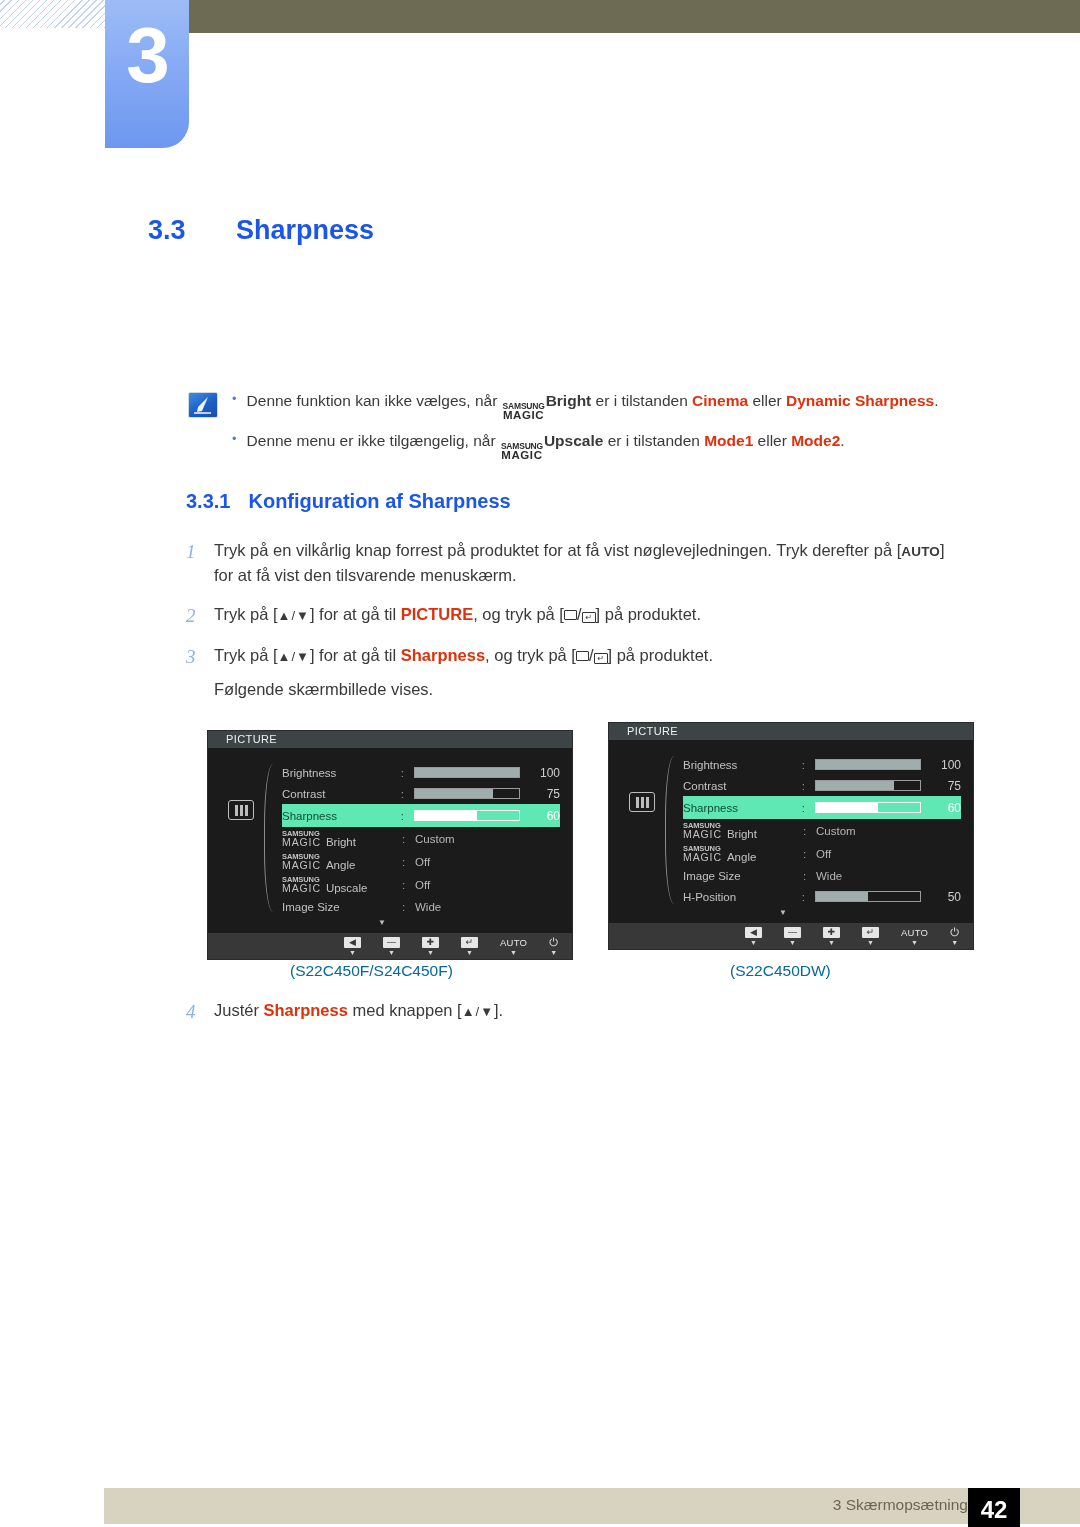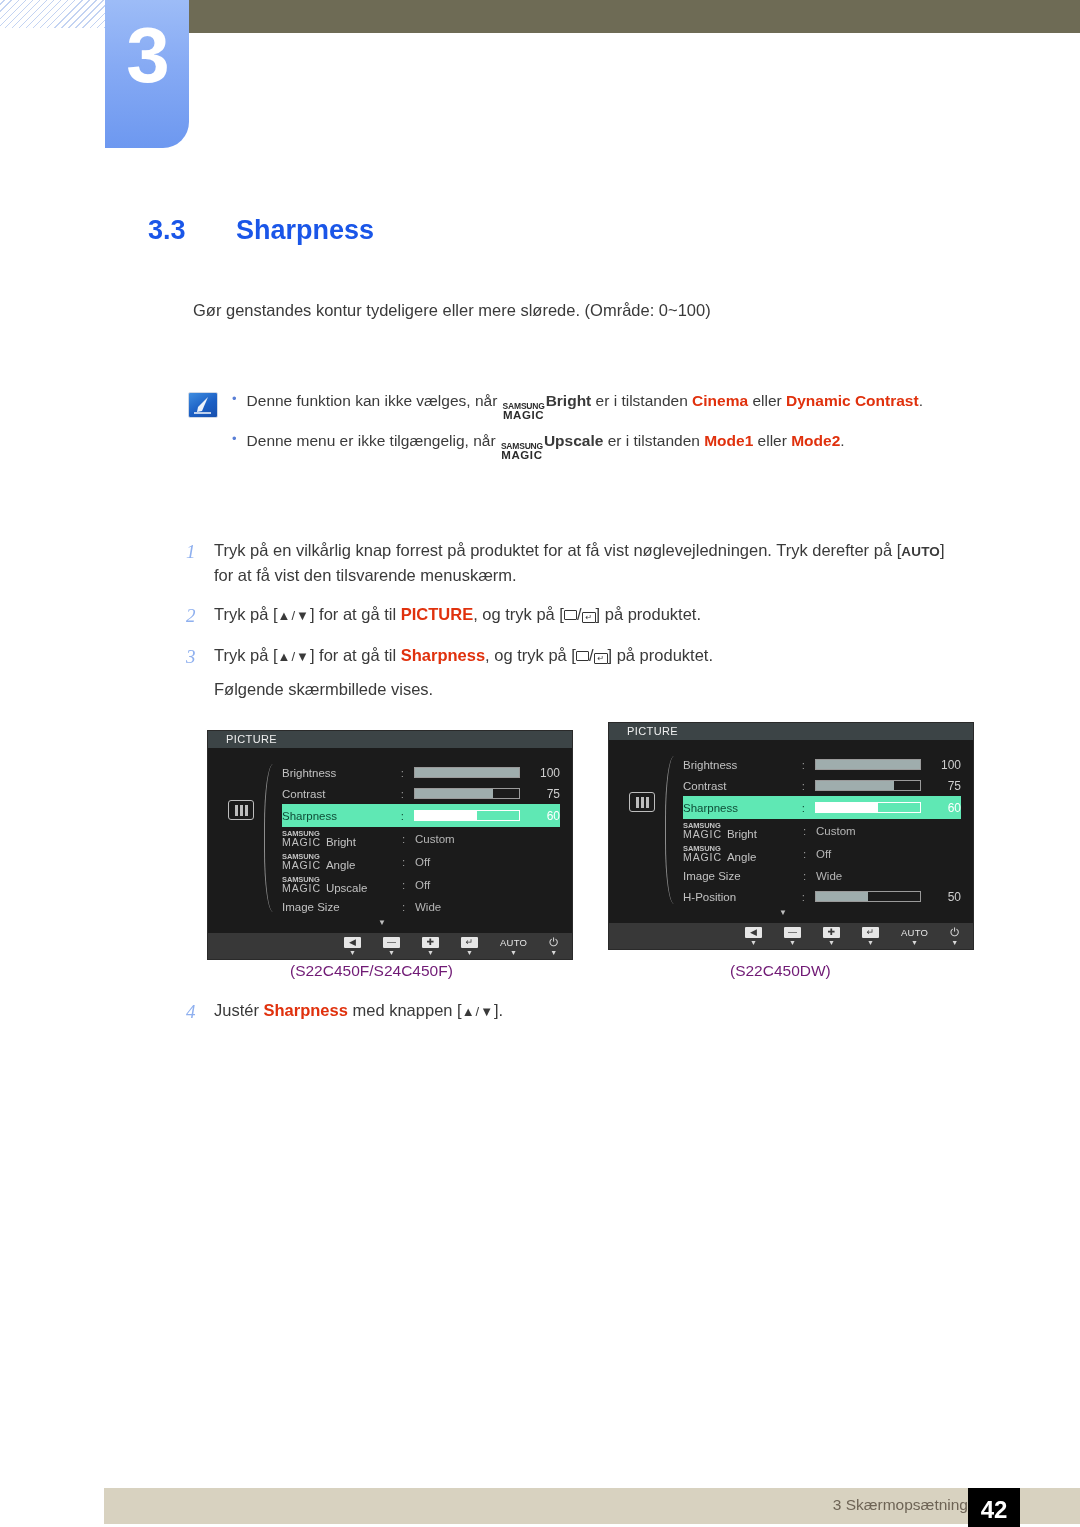--- a/index.html
+++ b/index.html
@@ -166,21 +166,21 @@
   .osd-btn { display:flex; flex-direction:column; align-items:center; gap:1px; color:#e6e6e6; }
   .osd-btn .g { font-size: 11px; line-height:11px; }
   .osd-btn .car { font-size: 7px; line-height:7px; color:#d8d8d8; }
   .osd-btn .box {
     width:17px; height:11px; background:#e6e6e6; color:#383838;
     display:flex; align-items:center; justify-content:center;
     font-size:9px; line-height:11px; border-radius:1px;
   }
   .osd-btn .lbl { font-size:9.5px; letter-spacing:0.3px; }
 
-  .cap { position:absolute; font-size: 15.5px; color:#701a75; }
+  .cap { position:absolute; font-size: 15.5px; color:#0369a1; }
   #cap-left  { left: 290px; top: 962px; }
   #cap-right { left: 730px; top: 962px; }
 
   .step4 { position: absolute; left: 186px; top: 998px; display:flex; gap:14px; }
 
   
   .ftr-bar {
     position: absolute; left: 104px; top: 1488px; width: 976px; height: 36px;
     background: #d8d2c0;
   }
@@ -203,45 +203,48 @@
   <div class="hdr-olive"></div>
   <div class="hdr-tab">
     <span class="hdr-tab-num">3</span>
   </div>
 
   <div class="sec-head">
     <span class="sec-num">3.3</span>
     <span class="sec-title">Sharpness</span>
   </div>
 
-  <div class="body-text" id="intro1">Gør genstandes kontur tydeligere eller mere slørede. (Område: 0~100)</div>
 
   <div class="note-icon">
     <svg width="28" height="24" viewBox="0 0 28 24" aria-hidden="true">
       <path d="M19 4 L9 14 L8 19 L13 18 Z" fill="#ffffff" opacity="0.92"></path>
       <path d="M5 20 L22 20" stroke="#ffffff" stroke-width="1.6" opacity="0.9"></path>
     </svg>
   </div>
   <div class="note-list">
     <div class="note-row">
       <span class="note-bullet">•</span>
       <span><span>Denne funktion kan ikke vælges, når </span><span class="magic">
             <span class="s">SAMSUNG</span>
             <span class="m">MAGIC</span>
-          </span><span style="font-weight:bold">Bright</span><span> er i tilstanden </span><span class="red">Cinema</span><span> eller </span><span class="red">Dynamic Contrast</span><span>.</span></span>
+          </span><span style="font-weight:bold">Bright</span><span> er i tilstanden </span><span class="red">Cinema</span><span> eller </span><span class="red">Dynamic Sharpness</span><span>.</span></span>
     </div>
     <div class="note-row">
       <span class="note-bullet">•</span>
       <span><span>Denne menu er ikke tilgængelig, når </span><span class="magic">
             <span class="s">SAMSUNG</span>
             <span class="m">MAGIC</span>
           </span><span style="font-weight:bold">Upscale</span><span> er i tilstanden </span><span class="red">Mode1</span><span> eller </span><span class="red">Mode2</span><span>.</span></span>
     </div>
   </div>
 
+  <div class="sub-head">
+    <span>3.3.1</span>
+    <span>Konfiguration af Sharpness</span>
+  </div>
 
   <div class="steps">
 
     <div class="step">
       <span class="step-num">1</span>
       <span class="step-body"><span>Tryk på en vilkårlig knap forrest på produktet for at få vist nøglevejledningen. Tryk derefter på [</span><span class="menukey">AUTO</span><span>]</span><br><span>for at få vist den tilsvarende menuskærm.</span></span>
     </div>
 
     <div class="step">
       <span class="step-num">2</span>

